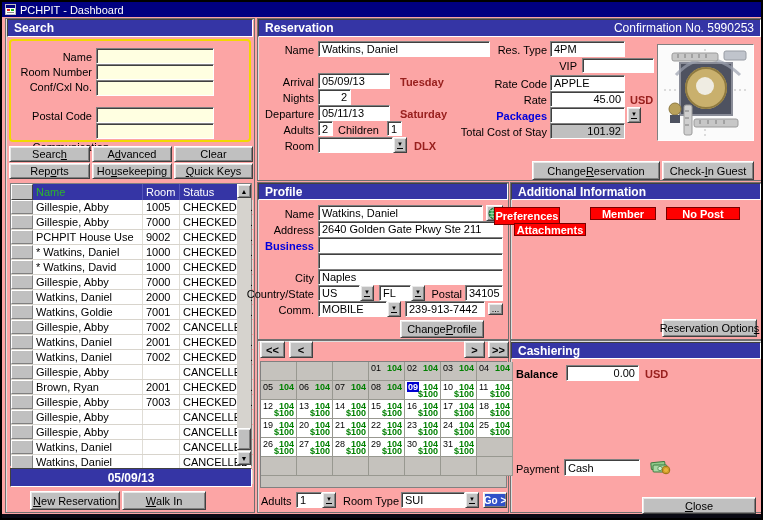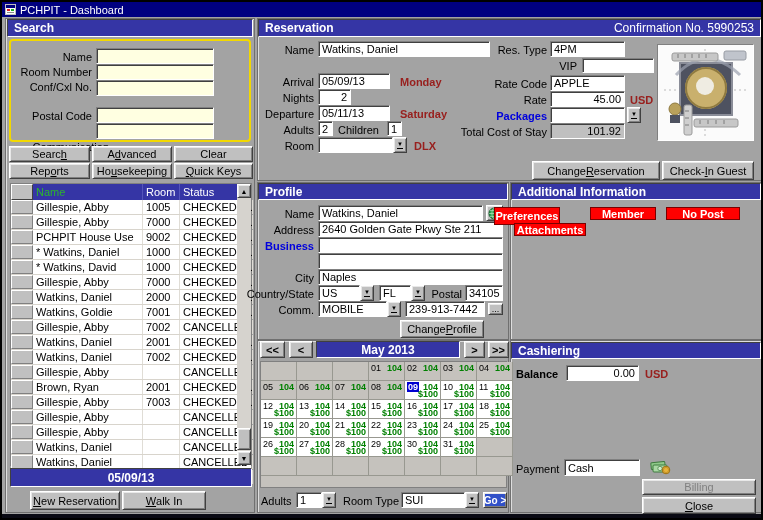--- a/index.html
+++ b/index.html
@@ -1,16 +1,16 @@
 <!DOCTYPE html>
 <html><head>
 <meta charset="utf-8">
 <style>
   html,body{margin:0;padding:0;background:#555;}
-  #win{position:relative;width:763px;height:520px;background:#a3a3a3;border:2px solid #000;
+  #win{position:relative;width:763px;height:520px;background:#fca5a5;border:2px solid #000;
        box-sizing:border-box;font-family:"Liberation Sans",sans-serif;font-size:11px;color:#000;
        overflow:hidden;}
   .abs{position:absolute;box-sizing:border-box;}
   
   .raised{background:#c0c0c0;border:1px solid;border-color:#fff #404040 #404040 #fff;
           box-shadow:inset 1px 1px 0 #e8e8e8, inset -1px -1px 0 #808080;}
   .sunken{background:#fff;border:1px solid;border-color:#808080 #fff #fff #808080;
           box-shadow:inset 1px 1px 0 #404040;}
   .fld{display:flex;align-items:center;padding:0 3px;font-size:11px;white-space:nowrap;overflow:hidden;}
   .fld.right{justify-content:flex-end;}
@@ -247,21 +247,21 @@
   <div class="abs hdrbar" style="left:256px;top:17px;width:503px;height:18px;">
     <span>Reservation</span>
     <span style="position:absolute;right:6px;font-weight:normal;">Confirmation No. 5990253</span>
   </div>
 
   <div class="abs lbl" style="left:260px;top:40px;width:52px;height:15px;">Name</div>
   <div class="abs sunken fld" style="left:316px;top:39px;width:172px;height:16px;">Watkins, Daniel</div>
 
   <div class="abs lbl" style="left:250px;top:72px;width:62px;height:15px;">Arrival</div>
   <div class="abs sunken fld" style="left:316px;top:71px;width:72px;height:16px;">05/09/13</div>
-  <div class="abs lbl left darkred" style="left:398px;top:72px;width:70px;height:15px;">Monday</div>
+  <div class="abs lbl left darkred" style="left:398px;top:72px;width:70px;height:15px;">Tuesday</div>
 
   <div class="abs lbl" style="left:250px;top:88px;width:62px;height:15px;">Nights</div>
   <div class="abs sunken fld right" style="left:316px;top:87px;width:33px;height:16px;">2</div>
 
   <div class="abs lbl" style="left:250px;top:104px;width:62px;height:15px;">Departure</div>
   <div class="abs sunken fld" style="left:316px;top:103px;width:72px;height:16px;">05/11/13</div>
   <div class="abs lbl left darkred" style="left:398px;top:104px;width:70px;height:15px;">Saturday</div>
 
   <div class="abs lbl" style="left:260px;top:120px;width:52px;height:15px;">Adults</div>
   <div class="abs sunken fld" style="left:316px;top:119px;width:15px;height:15px;">2</div>
@@ -386,24 +386,24 @@
 
   <div class="abs btn" style="left:398px;top:318px;width:84px;height:18px;">Change <u>P</u>rofile</div>
 
   <div class="abs hdrbar" style="left:509px;top:181px;width:250px;height:17px;">
     <span>Additional Information</span>
   </div>
   <div class="abs badge" style="left:492px;top:205px;width:66px;height:18px;">Preferences</div>
   <div class="abs badge" style="left:588px;top:205px;width:66px;height:13px;">Member</div>
   <div class="abs badge" style="left:664px;top:205px;width:74px;height:13px;">No Post</div>
   <div class="abs badge" style="left:512px;top:221px;width:72px;height:13px;">Attachments</div>
+  <div class="abs btn" style="left:660px;top:317px;width:95px;height:18px;">Reservation Option<u>s</u></div>
 
   <div class="abs btn" style="left:258px;top:339px;width:25px;height:17px;font-weight:bold;">&lt;&lt;</div>
   <div class="abs btn" style="left:287px;top:339px;width:24px;height:17px;font-weight:bold;">&lt;</div>
-  <div class="abs hdrbar" style="left:314px;top:339px;width:144px;height:17px;justify-content:center;">May 2013</div>
   <div class="abs btn" style="left:462px;top:339px;width:21px;height:17px;font-weight:bold;">&gt;</div>
   <div class="abs btn" style="left:486px;top:339px;width:21px;height:17px;font-weight:bold;">&gt;&gt;</div>
 
   <div class="abs" style="left:258px;top:359px;width:247px;height:127px;border:1px solid #808080;background:#c5c2bd;">
     <div>
         <div class="cal-row">
           <div class="cal-cell past" style="width: 35px;"></div>
           <div class="cal-cell past" style="width: 35px;"></div>
           <div class="cal-cell past" style="width: 35px;"></div>
           <div class="cal-cell past" style="width: 35px;">
@@ -599,17 +599,16 @@
   <div class="abs" style="left:648px;top:457px;width:22px;height:16px;">
     <svg width="22" height="16" viewBox="0 0 22 16">
         <rect x="1" y="3" width="14" height="7" rx="1" fill="#8fca8a" stroke="#3e7a3e" transform="rotate(-6 8 6)"></rect>
         <rect x="3" y="6" width="14" height="7" rx="1" fill="#a9d8a4" stroke="#3e7a3e"></rect>
         <circle cx="10" cy="9.5" r="2.2" fill="#cfeccb" stroke="#3e7a3e" stroke-width="0.7"></circle>
         <circle cx="16" cy="11" r="3.8" fill="#e8b33a" stroke="#9a6f12"></circle>
         <circle cx="16" cy="11" r="2.6" fill="none" stroke="#c29023" stroke-width="0.8"></circle>
       </svg>
   </div>
 
-  <div class="abs btn disabled" style="left:640px;top:477px;width:114px;height:16px;">Billing</div>
   <div class="abs btn" style="left:640px;top:495px;width:114px;height:17px;"><u>C</u>lose</div>
 
   <div class="abs" style="left:0;bottom:0;width:759px;height:4px;background:#0a0a14;"></div>
 </div>
 
 </body></html>

